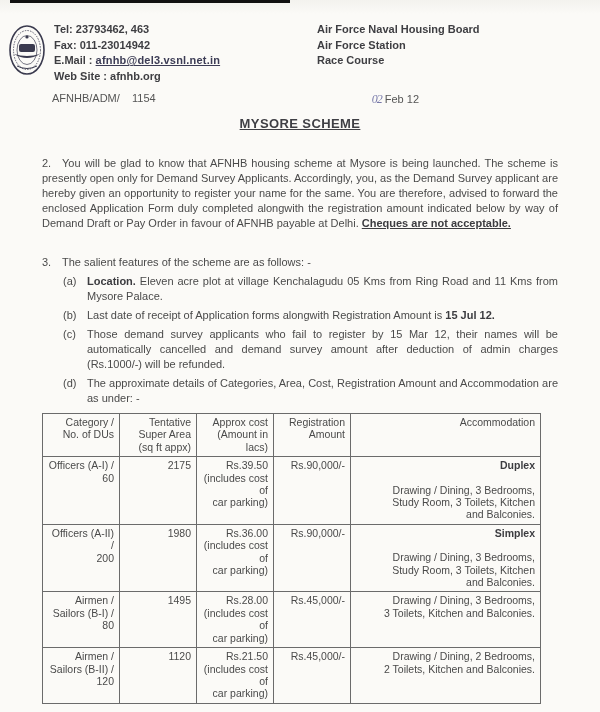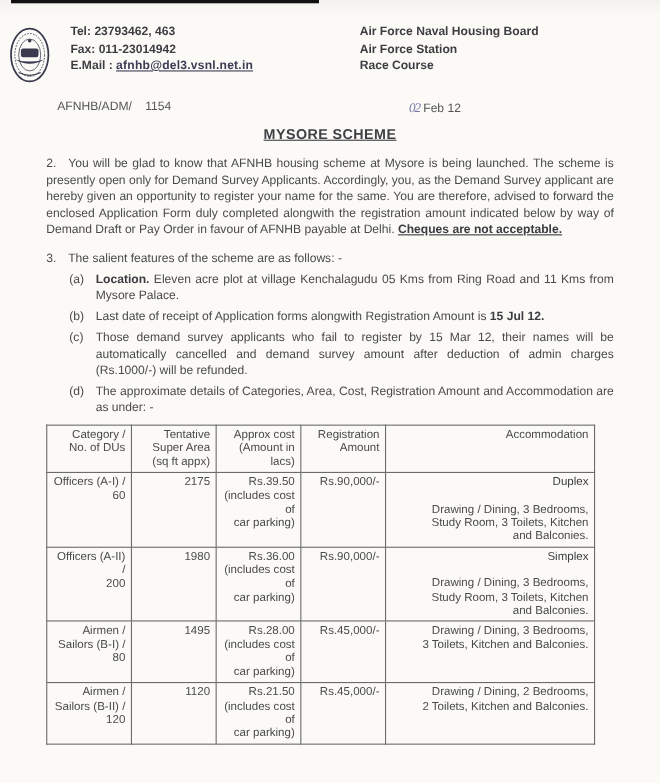--- a/index.html
+++ b/index.html
@@ -16,60 +16,60 @@
   }
   .topbar {
     position: absolute; left: 10px; top: 0; width: 280px; height: 3px;
     background: #111;
   }
   .page { padding: 22px 42px 0 42px; }
 
   
   .hdr { display: flex; }
   .logo-wrap { width: 44px; flex: 0 0 44px; padding-top: 2px; margin-left: -34px; }
-  .contact { margin-left: 12px; width: 255px; font-weight: bold; font-size: 11px; line-height: 15.5px; color: #3e3e42; }
+  .contact { margin-left: 2px; width: 255px; font-weight: bold; font-size: 11px; line-height: 15.5px; color: #3e3e42; }
   .contact .email-val { text-decoration: underline; color: #3c3c55; letter-spacing: 0.2px; }
   .address { font-weight: bold; font-size: 11px; line-height: 15.5px; color: #3e3e42; width: 220px; margin-left: 8px; }
 
   .refrow { display: flex; margin-top: 8px; }
   .refno { font-size: 11px; white-space: pre; color: #555; margin-left: 10px; }
   .daterow { margin-left: 216px; font-size: 11px; color: #555; }
   .hand { font-family: Liberation Serif, serif; font-style: italic; color: #7678a8; font-size: 12px; letter-spacing: -1px; }
 
   .addressee { margin-top: 14px; margin-left: 10px; font-size: 11px; color: #555; letter-spacing: 0.2px; }
 
   .title-line { text-align: center; margin-top: 7px; }
   .title-line span {
     font-size: 13px; font-weight: bold; color: #3f3f44;
     text-decoration: underline; letter-spacing: 0.4px; text-align: center;
   }
 
   .body-text { font-size: 11px; line-height: 15px; color: #4a4a4a; }
-  .para { margin-top: 11px; text-align: justify; }
+  .para { margin-top: 24px; text-align: justify; }
   .para .num { display: inline-block; min-width: 20px; }
   .p1 { margin-top: 13px; }
   .bold { font-weight: bold; color: #3c3c40; }
   .bold-underline { font-weight: bold; text-decoration: underline; color: #3c3c40; }
 
   .item { display: flex; margin-top: 4px; margin-left: 21px; text-align: justify; }
   .item .lbl { flex: 0 0 24px; }
   .item .txt { flex: 1; }
 
   
   table.dus {
     border-collapse: collapse; margin-top: 7px; margin-left: 0;
     width: 498px; table-layout: fixed;
     font-size: 10.5px; line-height: 12.4px; color: #4a4a4a;
   }
   table.dus th, table.dus td {
     border: 1px solid #6b6b6b; vertical-align: top;
     padding: 2px 5px 3px 5px; text-align: right;
     white-space: pre-line; font-weight: normal;
   }
-  .accom-title { font-weight: normal; color: #3c3c40; display: block; margin-bottom: 12px; padding-left: 12px; }
+  .accom-title { font-weight: bold; color: #3c3c40; display: block; margin-bottom: 12px; padding-left: 12px; }
 </style>
 </head>
 <body>
 
 <div class="topbar"></div>
 
 <div class="page">
 
   <div class="hdr">
     <div class="logo-wrap">
@@ -80,20 +80,21 @@
         <rect x="11" y="20" width="16" height="8" rx="2" fill="#3a3a4e"></rect>
         <path d="M6 30 Q19 38 32 30 Q19 34 6 30 Z" fill="#3a3a4e"></path>
         <circle cx="19" cy="13" r="1.6" fill="#3a3a4e"></circle>
         <path d="M9 42 Q19 47 29 42" fill="none" stroke="#3a3a4e" stroke-width="1"></path>
       </svg>
     </div>
     <div class="contact">
       <div>Tel: 23793462, 463</div>
       <div>Fax: 011-23014942</div>
       <div><span>E.Mail : </span><span class="email-val">afnhb@del3.vsnl.net.in</span></div>
+      <div>Web Site : afnhb.org</div>
     </div>
     <div class="address">
       <div>Air Force Naval Housing Board</div>
       <div>Air Force Station</div>
       <div>Race Course</div>
     </div>
   </div>
 
   <div class="refrow">
     <div class="refno">AFNHB/ADM/    1154</div>

